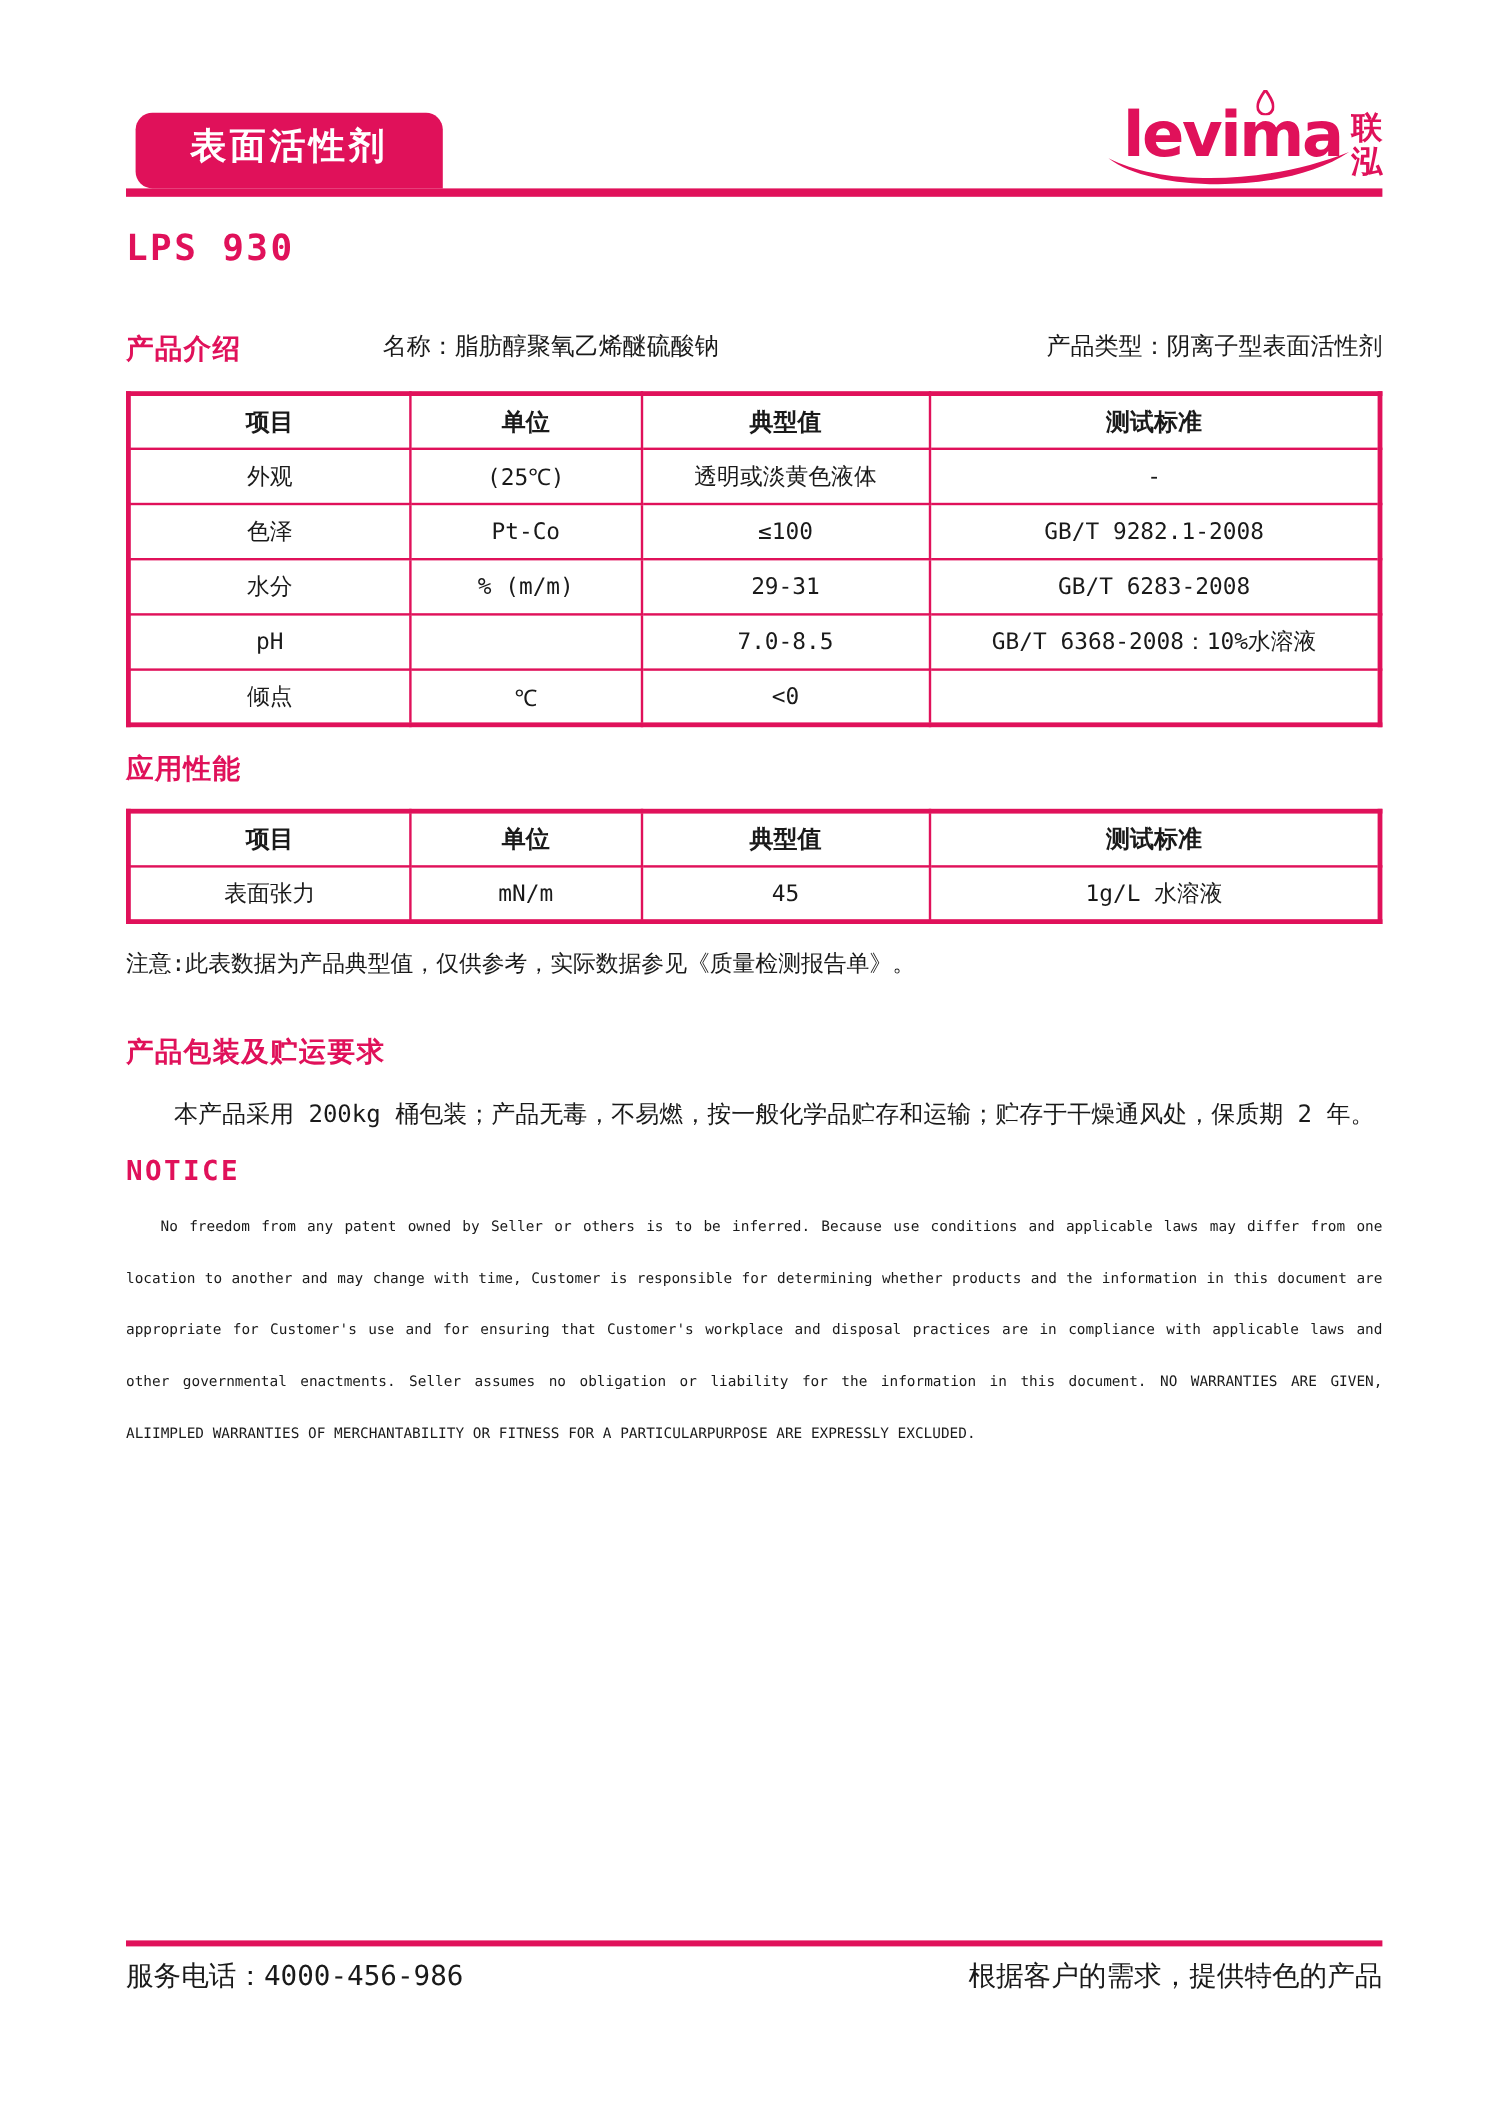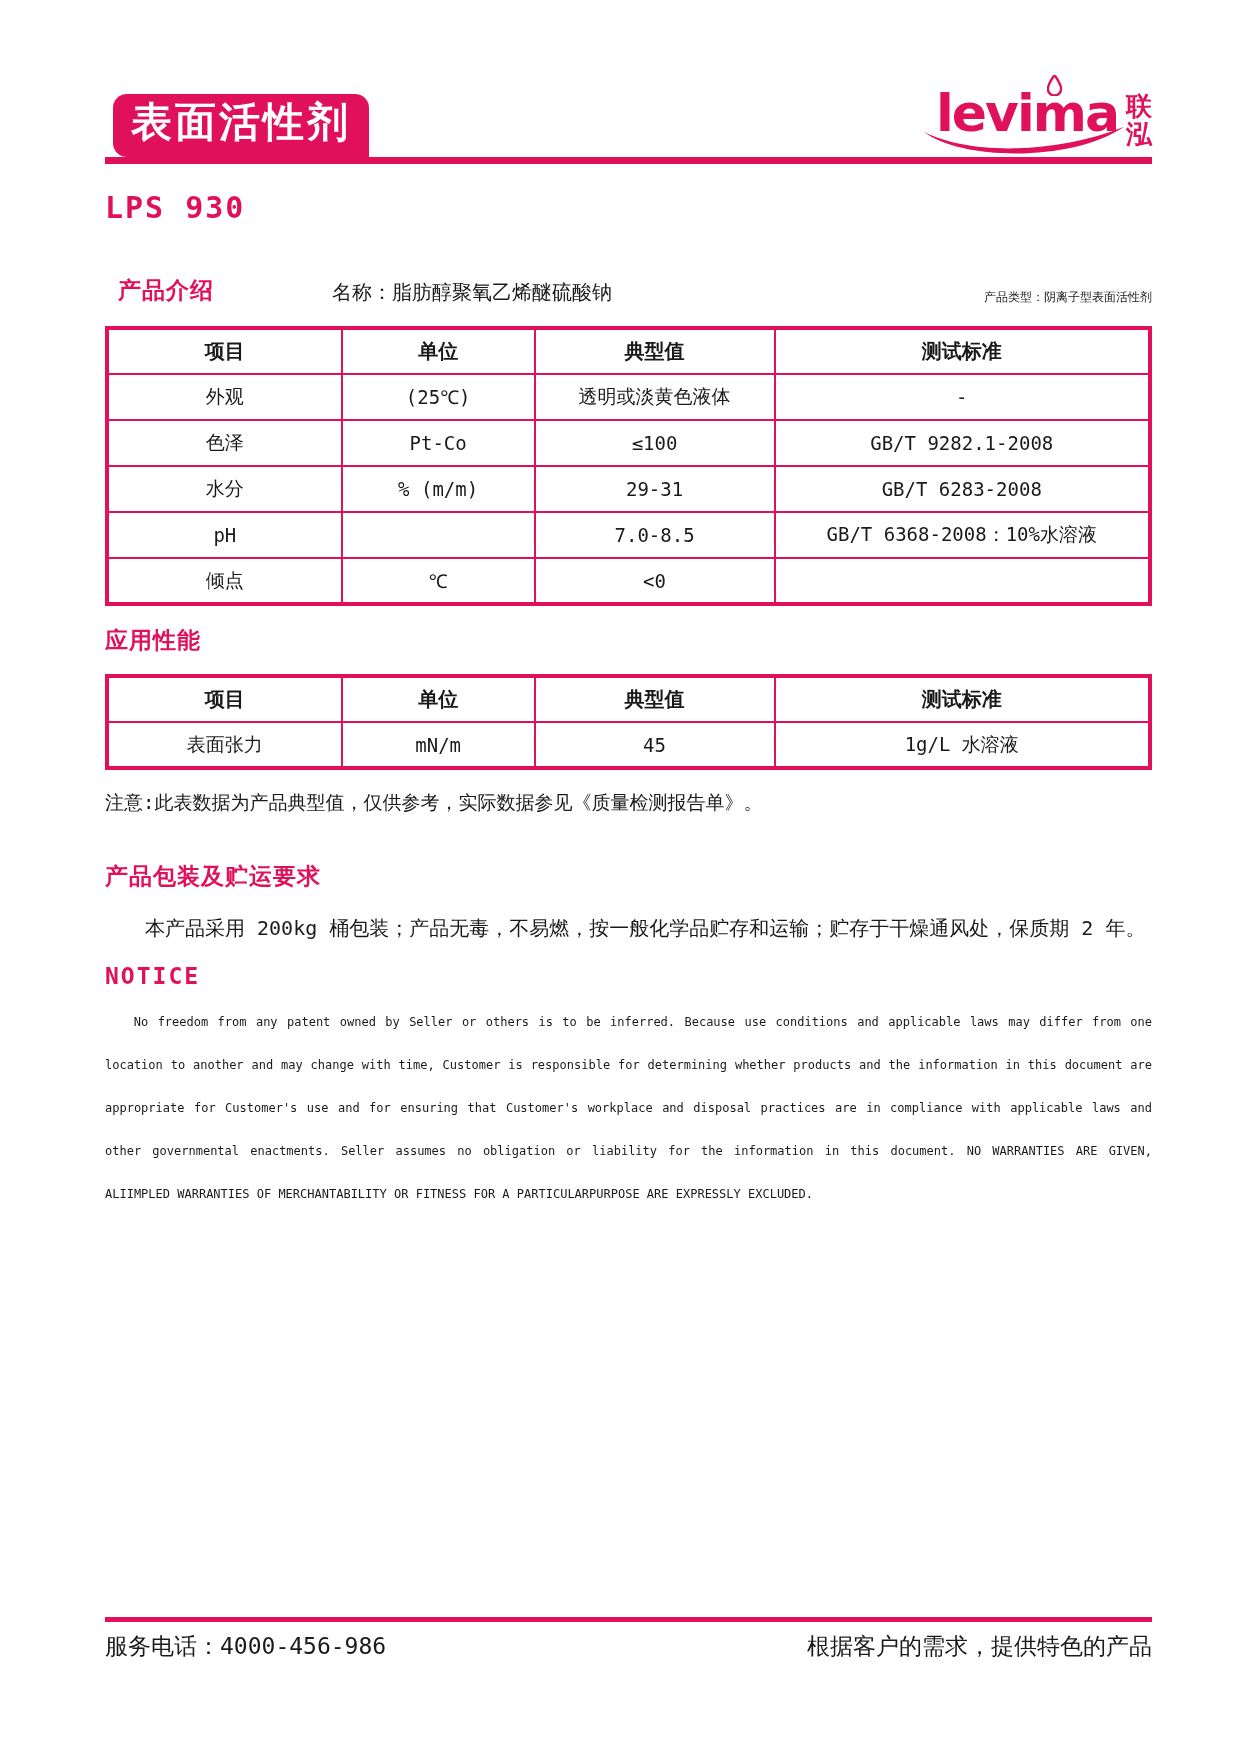--- a/index.html
+++ b/index.html
@@ -27,21 +27,21 @@
     border-bottom:7px solid var(--pink);
   }
   .badge{
     position:absolute;left:8px;top:0;
     width:256px;height:63px;
     background:var(--pink);
     border-radius:14px 14px 0 14px;
     display:flex;align-items:center;justify-content:center;
     color:#fff;
     font-family:Liberation Sans, sans-serif;
-    font-size:41px;font-weight:bold;letter-spacing:3px;
+    font-size:30px;font-weight:bold;letter-spacing:3px;
     padding-bottom:6px;
   }
   .logo{
     position:absolute;right:0;bottom:8px;
     display:flex;align-items:flex-start;
   }
   .logo-word-wrap{position:relative;}
   .logo-word{
     font-family:"DejaVu Sans","Liberation Sans",sans-serif;
     font-weight:bold;font-size:52px;line-height:0.9;
@@ -63,26 +63,25 @@
     font-family:"DejaVu Sans Mono","Liberation Sans",sans-serif;
   }
   
   .section-heading{
     color:var(--pink);
     font-family:"Liberation Sans",sans-serif;
     font-size:23px;font-weight:bold;letter-spacing:1px;
   }
   
   .intro-row{
-    display:flex;align-items:flex-end;
+    display:flex;align-items:flex-start;
     margin-top:50px;
-    margin-left:13px;
   }
   .intro-name{margin-left:118px;font-size:20px;}
-  .intro-type{margin-left:auto;font-size:12px;}
+  .intro-type{margin-left:auto;font-size:20px;}
   .body-text{
     margin-top:14px;
     font-size:20px;line-height:45px;
     text-align:justify;text-indent:2em;
   }
   
   .tech-section{margin-top:20px;}
   .app-section{margin-top:19px;}
   table{
     width:100%;

